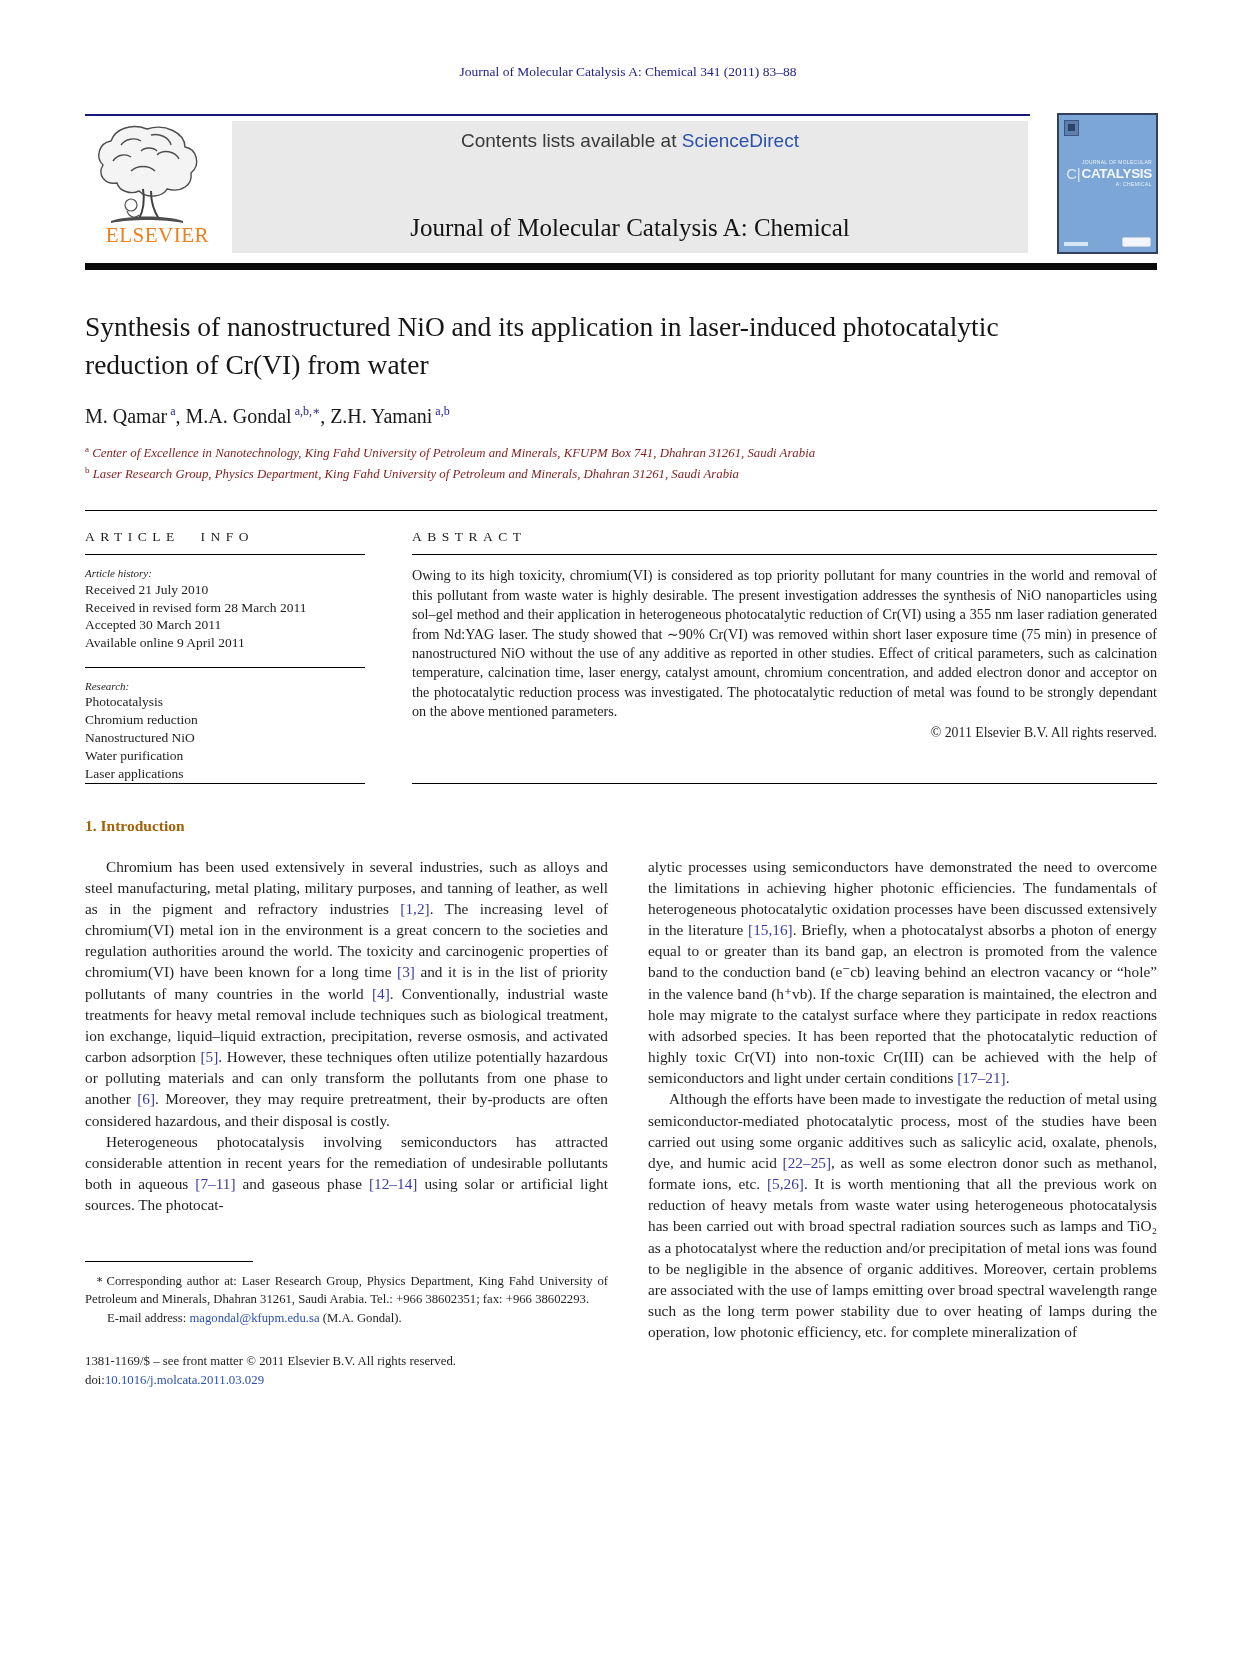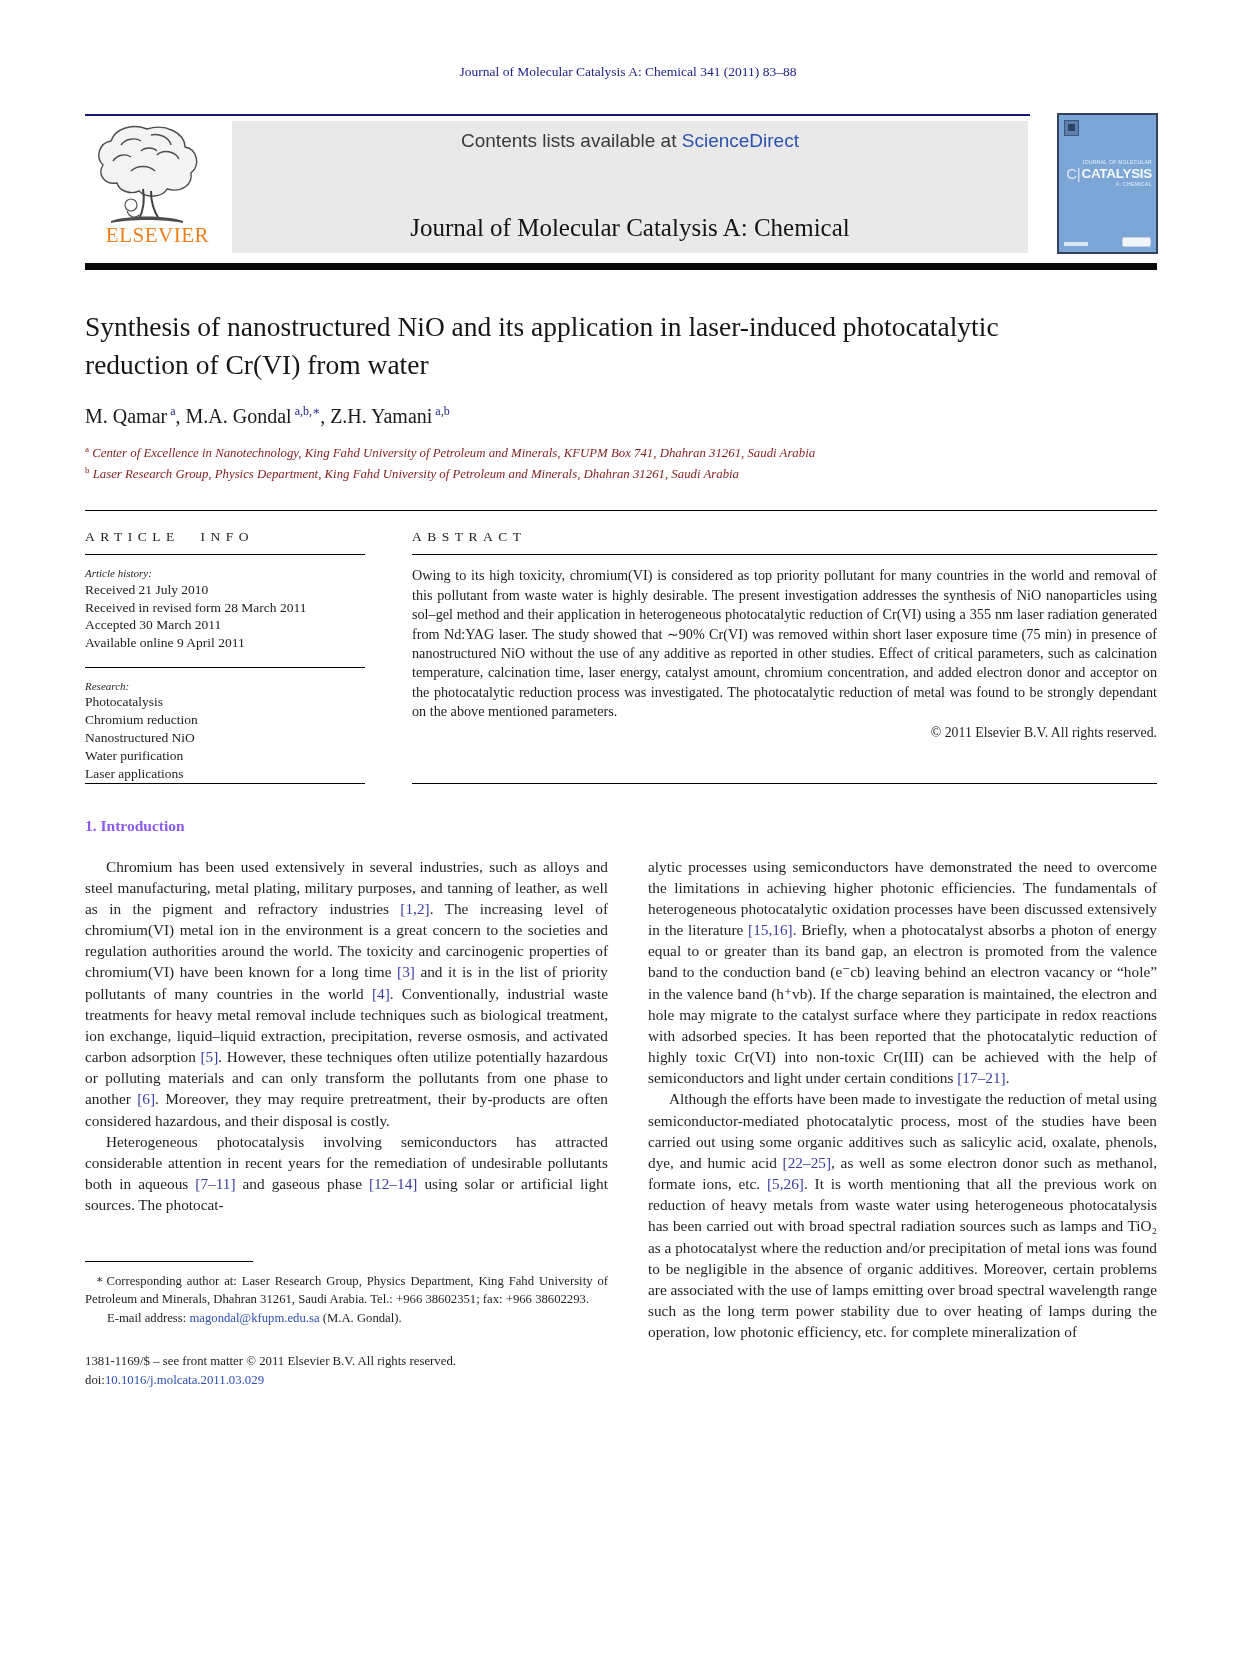--- a/index.html
+++ b/index.html
@@ -55,21 +55,21 @@
   .abs-col{flex:1;display:flex;flex-direction:column;}
   .col-head{font-size:13.5px;letter-spacing:5.5px;word-spacing:12px;margin-top:18px;color:#1d1d1d;}
   .head-rule{border:none;border-top:1.3px solid #000;margin:9px 0 11px 0;}
   .mid-rule{border:none;border-top:1.3px solid #000;margin:15px 0 11px 0;}
   .bot-rule{border:none;border-top:1.3px solid #000;margin:14px 0 0 0;margin-top:auto;}
   .info-label{font-size:11px;font-style:italic;line-height:1.32;}
   .info-line{font-size:13.5px;line-height:1.32;}
   .abs-text{font-size:14.2px;line-height:1.37;text-align:justify;margin:0;color:#1c1c1c;}
   .copyright{font-size:13.8px;text-align:right;margin-top:3px;}
 
-  h2.intro{font-size:15.5px;margin:33px 0 0 0;color:#8b5cf6;}
+  h2.intro{font-size:15.5px;margin:33px 0 0 0;color:#a16207;}
   .cols{display:flex;margin-top:21px;}
   .colL{width:523px;margin-right:40px;}
   .colR{flex:1;}
   p.body{font-size:15.3px;line-height:1.385;text-align:justify;text-indent:21px;margin:0;color:#1f1f1f;}
   .colR p.body.noindent{text-indent:0;}
   span.ref{color:#3B3B9E;}
 
   .fn-rule{border:none;border-top:1.3px solid #000;width:168px;margin:46px 0 10px 0;}
   .fn{font-size:12.7px;line-height:1.42;text-align:justify;color:#1f1f1f;}
   .fn-first{text-indent:11px;}

